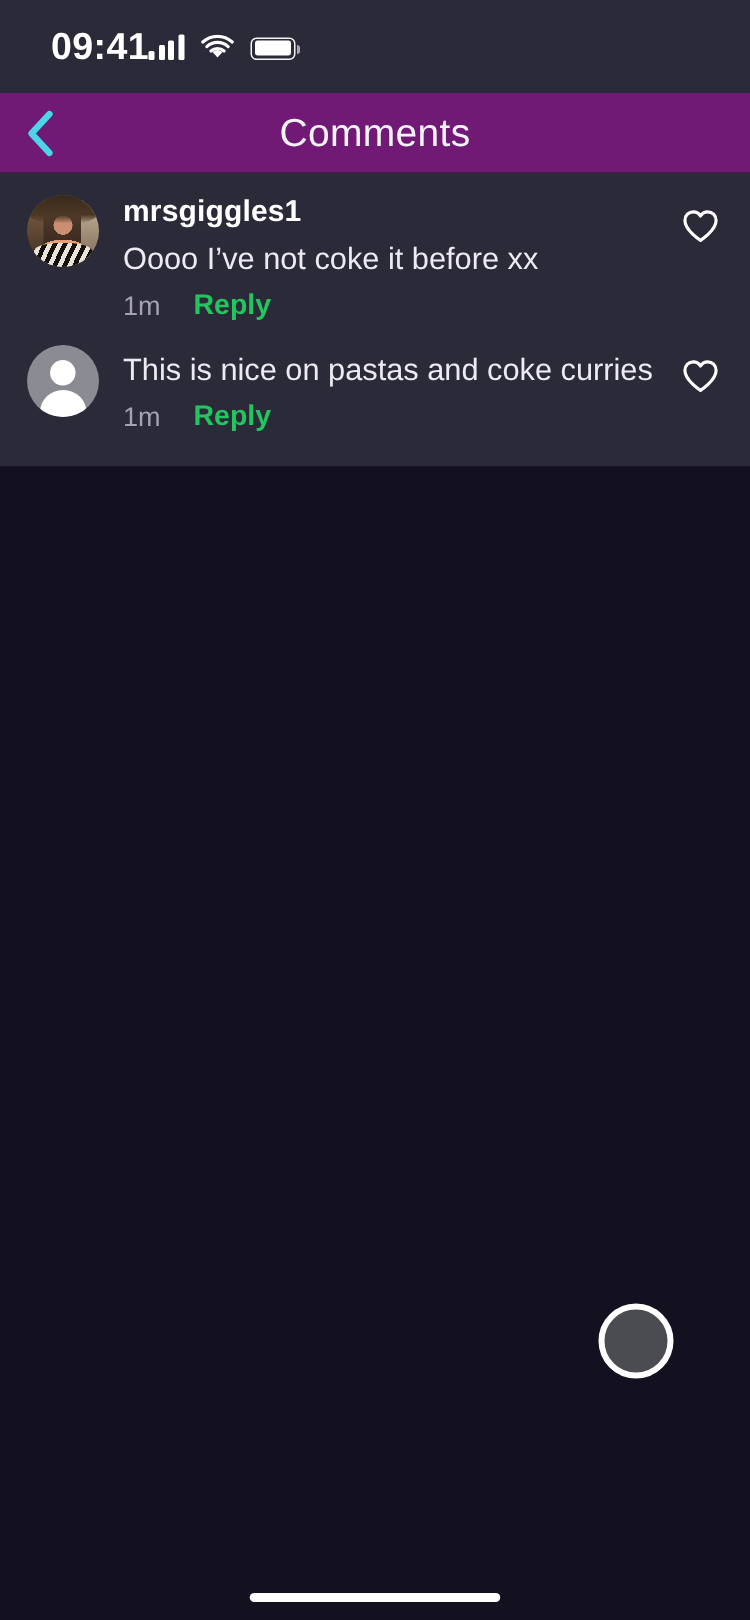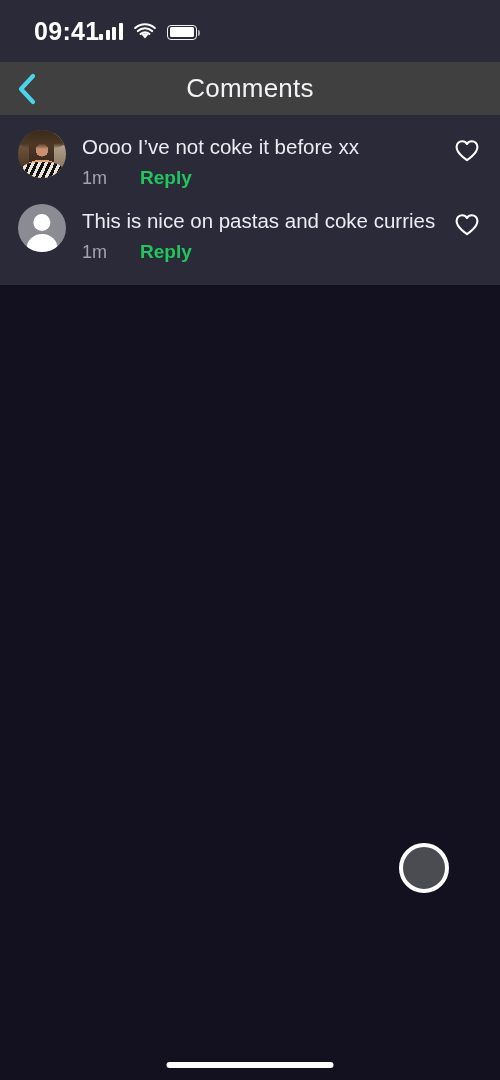--- a/index.html
+++ b/index.html
@@ -43,21 +43,21 @@
   .battery::after { content:""; position:absolute; right:-4px; top:4.3px;
     width:2.4px; height:6px; background:rgba(255,255,255,.6);
     border-radius:0 2px 2px 0; }
   .battery span { display:block; height:100%; width:100%;
     background:#ffffff; border-radius:1.6px; }
 
   
   .nav-header {
     position:relative;
     height:53px;
-    background:#404040;
+    background:#701a75;
     display:flex; align-items:center;
     flex:0 0 auto;
   }
   .back-btn {
     position:absolute; left:4px; top:50%; transform:translateY(-50%);
     width:46px; height:46px;
     display:flex; align-items:center; justify-content:center;
     cursor:pointer;
   }
   .nav-title {
@@ -124,21 +124,21 @@
   .comment-main { flex:1 1 auto; min-width:0; padding-left:16px; padding-right:6px; }
   .comment-user {
     color:#ffffff; font-size:20px; font-weight:bold;
     letter-spacing:.1px; line-height:26px;
   }
   .comment-text {
     color:#eceaf2; font-size:20.5px; font-weight:normal;
     line-height:29px; margin-top:4px;
   }
   .comment-meta {
-    display:flex; align-items:center; gap:33px;
+    display:flex; align-items:center; gap:22px;
     margin-top:6px;
   }
   .comment-time { color:#a5a3b3; font-size:18px; }
   .comment-reply { color:#22c55e; font-size:19px; font-weight:bold; cursor:pointer; }
   .like-btn {
     flex:0 0 auto; width:34px; height:34px;
     display:flex; align-items:center; justify-content:center;
     margin-top:6px; cursor:pointer;
   }
 
@@ -218,20 +218,21 @@
   <div class="comments-panel">
 
     <div class="comment">
       <div class="avatar photo">
         <div class="wall-l"></div>
           <div class="wall-r"></div>
         <div class="hair"></div>
           <div class="shirt"></div>
       </div>
       <div class="comment-main">
+        <div class="comment-user">mrsgiggles1</div>
         <div class="comment-text">Oooo I’ve not coke it before xx</div>
         <div class="comment-meta">
           <span class="comment-time">1m</span>
           <span class="comment-reply">Reply</span>
         </div>
       </div>
       <div class="like-btn">
         <svg width="26" height="24" viewBox="0 0 26 24">
           <path d="M13 21.2 C13 21.2 2.6 14.6 2.6 8.0 C2.6 4.6 5.2 2.2 8.2 2.2
                    C10.5 2.2 12.2 3.6 13 5.0 C13.8 3.6 15.5 2.2 17.8 2.2

